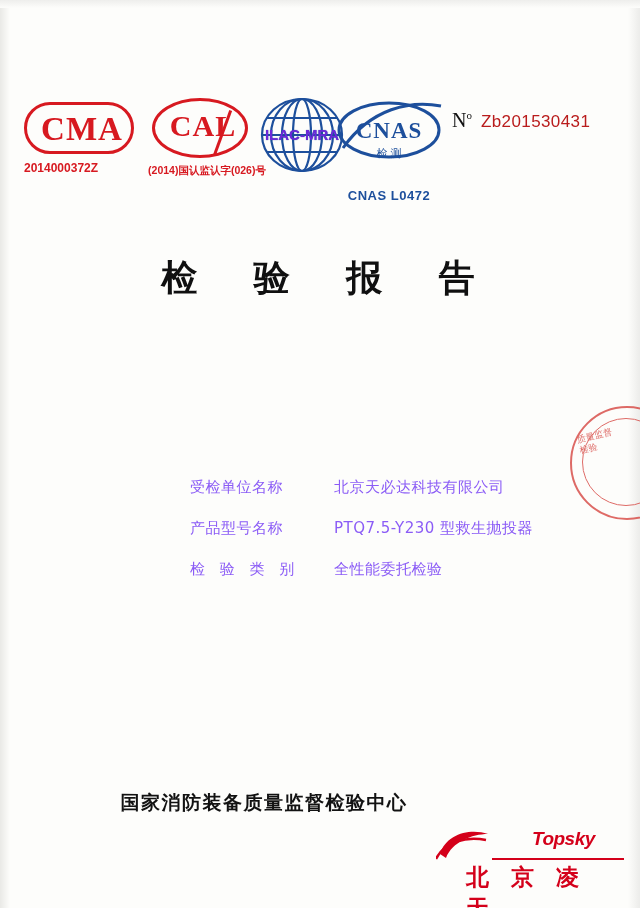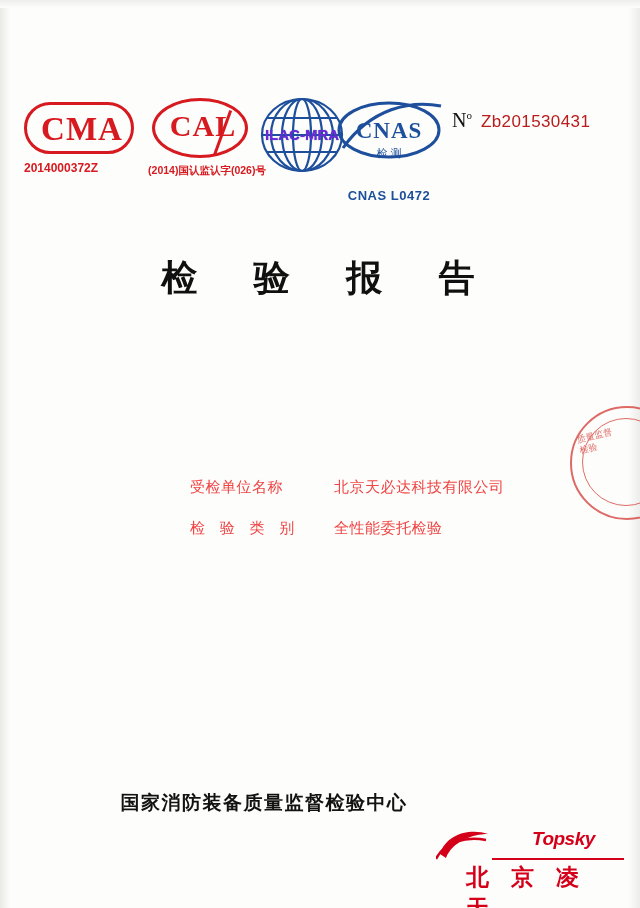--- a/index.html
+++ b/index.html
@@ -232,21 +232,21 @@
     left: 190px;
     top: 478px;
     width: 400px;
   }
   .info-row {
     display: flex;
     align-items: baseline;
     margin-bottom: 22px;
     font-family: "DejaVu Sans", sans-serif;
     font-size: 15px;
-    color: #ef4444;
+    color: #8b5cf6;
   }
   .info-label {
     width: 112px;
     flex: 0 0 112px;
     letter-spacing: 0.5px;
   }
   .info-label.spaced {
     letter-spacing: 5px;
   }
   .info-value {
@@ -405,20 +405,24 @@
   </div>
 
   <div class="doc-title">检 验 报 告</div>
 
   <div class="info-block">
     <div class="info-row">
       <div class="info-label">受检单位名称</div>
       <div class="info-value">北京天必达科技有限公司</div>
     </div>
     <div class="info-row">
+      <div class="info-label">产品型号名称</div>
+      <div class="info-value">PTQ7.5-Y230 型救生抛投器</div>
+    </div>
+    <div class="info-row">
       <div class="info-label spaced">检 验 类 别</div>
       <div class="info-value">全性能委托检验</div>
     </div>
   </div>
 
   <div class="footer-org">国家消防装备质量监督检验中心</div>
 
   <div class="stamp">
     <div class="stamp-inner"></div>
     <div class="stamp-text">质量监督检验</div>

